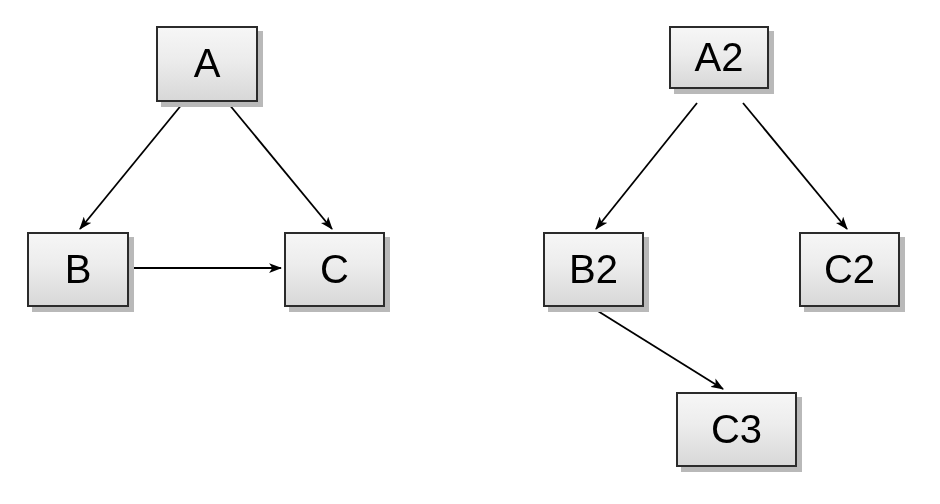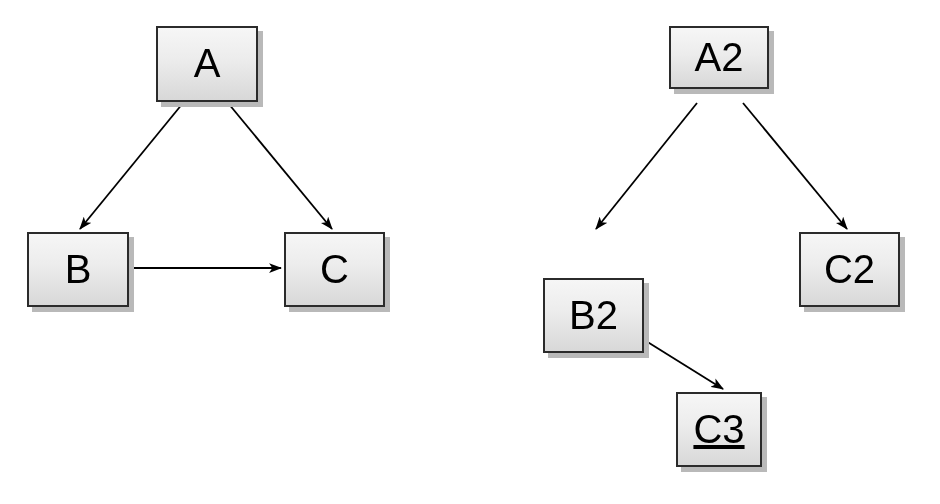--- a/index.html
+++ b/index.html
@@ -70,23 +70,23 @@
       </div>
       <div class="node" style="left: 27px; top: 232px; width: 102px; height: 75px;">
         <span class="node-label" style="color: rgb(0, 0, 0);">B</span>
       </div>
       <div class="node" style="left: 284px; top: 232px; width: 101px; height: 75px;">
         <span class="node-label" style="color: rgb(0, 0, 0);">C</span>
       </div>
       <div class="node" style="left: 669px; top: 26px; width: 100px; height: 63px;">
         <span class="node-label" style="color: rgb(0, 0, 0);">A2</span>
       </div>
-      <div class="node" style="left: 543px; top: 232px; width: 101px; height: 75px; margin-top: 46px;">
+      <div class="node" style="left: 543px; top: 232px; width: 101px; height: 75px;">
         <span class="node-label" style="color: rgb(0, 0, 0);">B2</span>
       </div>
       <div class="node" style="left: 799px; top: 232px; width: 101px; height: 75px;">
         <span class="node-label" style="color: rgb(0, 0, 0);">C2</span>
       </div>
-      <div class="node" style="left: 676px; top: 392px; width: 86px; height: 75px; text-decoration: underline;">
+      <div class="node" style="left: 676px; top: 392px; width: 121px; height: 75px;">
         <span class="node-label" style="color: rgb(0, 0, 0);">C3</span>
       </div>
     </div>
 </div>
 
 </body></html>

